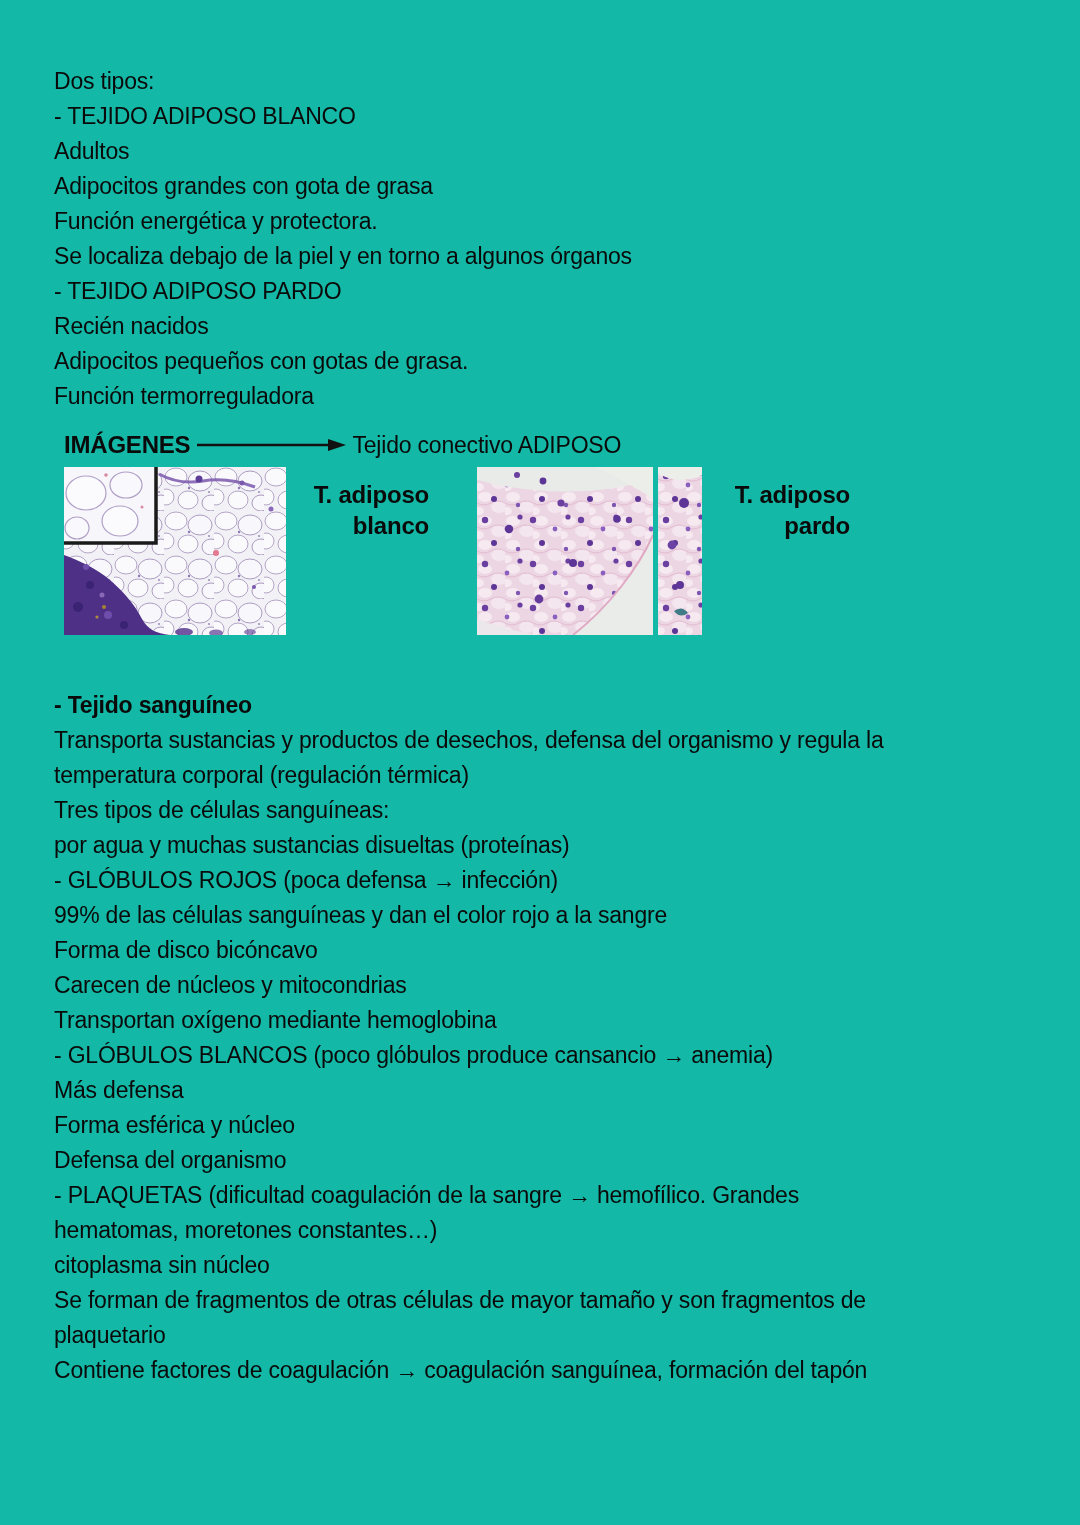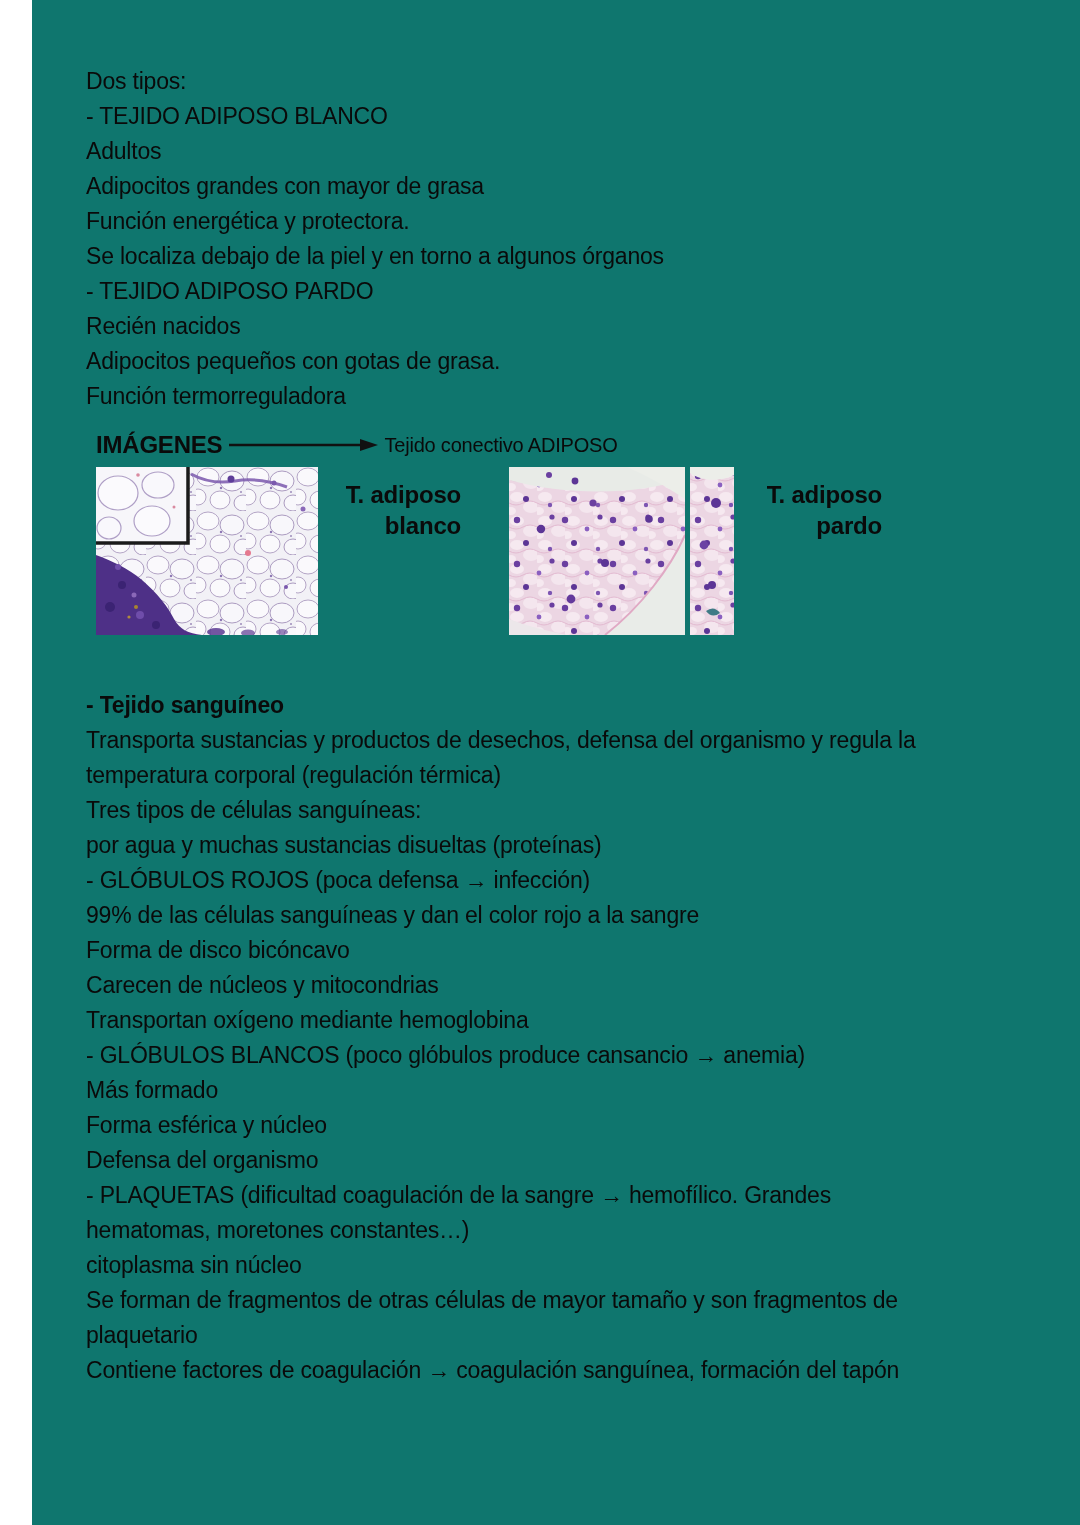--- a/index.html
+++ b/index.html
@@ -1,33 +1,33 @@
 <!DOCTYPE html>
 <html><head>
 <meta charset="utf-8">
 <style>
   html,body{margin:0;padding:0;}
   body{
     width:1080px;height:1525px;background:#ffffff;
     font-family:"Liberation Sans","DejaVu Sans",sans-serif;
     color:#0a0a0a;position:relative;overflow:hidden;
   }
-  .page{position:absolute;inset:0;background:#0f766e;margin-left:32px;}
+  .page{position:absolute;inset:0;background:#14b8a6;}
   .tblock{position:absolute;left:54px;}
   .ln{
     font-size:23px;line-height:35px;letter-spacing:-0.2px;
     white-space:nowrap;color:#0a0a0a;
   }
   .bold{font-weight:bold;}
   .imagenes-row{
     position:absolute;left:64px;top:427px;height:36px;
     display:flex;align-items:center;gap:5px;
   }
   .imagenes-label{font-size:24px;font-weight:bold;letter-spacing:-0.2px;white-space:nowrap;}
-  .imagenes-target{font-size:20px;letter-spacing:-0.2px;white-space:nowrap;}
+  .imagenes-target{font-size:23px;letter-spacing:-0.2px;white-space:nowrap;}
   .arrow-svg{display:block;}
   .figures{position:absolute;left:0;top:467px;width:1080px;height:200px;}
   .fig{position:absolute;top:0;display:block;}
   .fig-blanco{left:64px;}
   .fig-pardo-main{left:477px;}
   .fig-pardo-strip{left:658px;}
   .caption{
     position:absolute;top:12px;width:132px;text-align:right;
     font-size:24px;font-weight:bold;line-height:31px;letter-spacing:-0.2px;
   }
@@ -36,21 +36,21 @@
 </style>
 </head>
 <body>
 
 <div class="page">
 
   <div class="tblock" style="top:64px">
     <div class="ln">Dos tipos:</div>
     <div class="ln">- TEJIDO ADIPOSO BLANCO</div>
     <div class="ln">Adultos</div>
-    <div class="ln">Adipocitos grandes con mayor de grasa</div>
+    <div class="ln">Adipocitos grandes con gota de grasa</div>
     <div class="ln">Función energética y protectora.</div>
     <div class="ln">Se localiza debajo de la piel y en torno a algunos órganos</div>
     <div class="ln">- TEJIDO ADIPOSO PARDO</div>
     <div class="ln">Recién nacidos</div>
     <div class="ln">Adipocitos pequeños con gotas de grasa.</div>
     <div class="ln">Función termorreguladora</div>
   </div>
 
   <div class="imagenes-row">
     <span class="imagenes-label">IMÁGENES</span>
@@ -164,21 +164,21 @@
     <div class="ln">Transporta sustancias y productos de desechos, defensa del organismo y regula la</div>
     <div class="ln">temperatura corporal (regulación térmica)</div>
     <div class="ln">Tres tipos de células sanguíneas:</div>
     <div class="ln">por agua y muchas sustancias disueltas (proteínas)</div>
     <div class="ln">- GLÓBULOS ROJOS (poca defensa → infección)</div>
     <div class="ln">99% de las células sanguíneas y dan el color rojo a la sangre</div>
     <div class="ln">Forma de disco bicóncavo</div>
     <div class="ln">Carecen de núcleos y mitocondrias</div>
     <div class="ln">Transportan oxígeno mediante hemoglobina</div>
     <div class="ln">- GLÓBULOS BLANCOS (poco glóbulos produce cansancio → anemia)</div>
-    <div class="ln">Más formado</div>
+    <div class="ln">Más defensa</div>
     <div class="ln">Forma esférica y núcleo</div>
     <div class="ln">Defensa del organismo</div>
     <div class="ln">- PLAQUETAS (dificultad coagulación de la sangre → hemofílico. Grandes</div>
     <div class="ln">hematomas, moretones constantes…)</div>
     <div class="ln">citoplasma sin núcleo</div>
     <div class="ln">Se forman de fragmentos de otras células de mayor tamaño y son fragmentos de</div>
     <div class="ln">plaquetario</div>
     <div class="ln">Contiene factores de coagulación → coagulación sanguínea, formación del tapón</div>
   </div>
 

